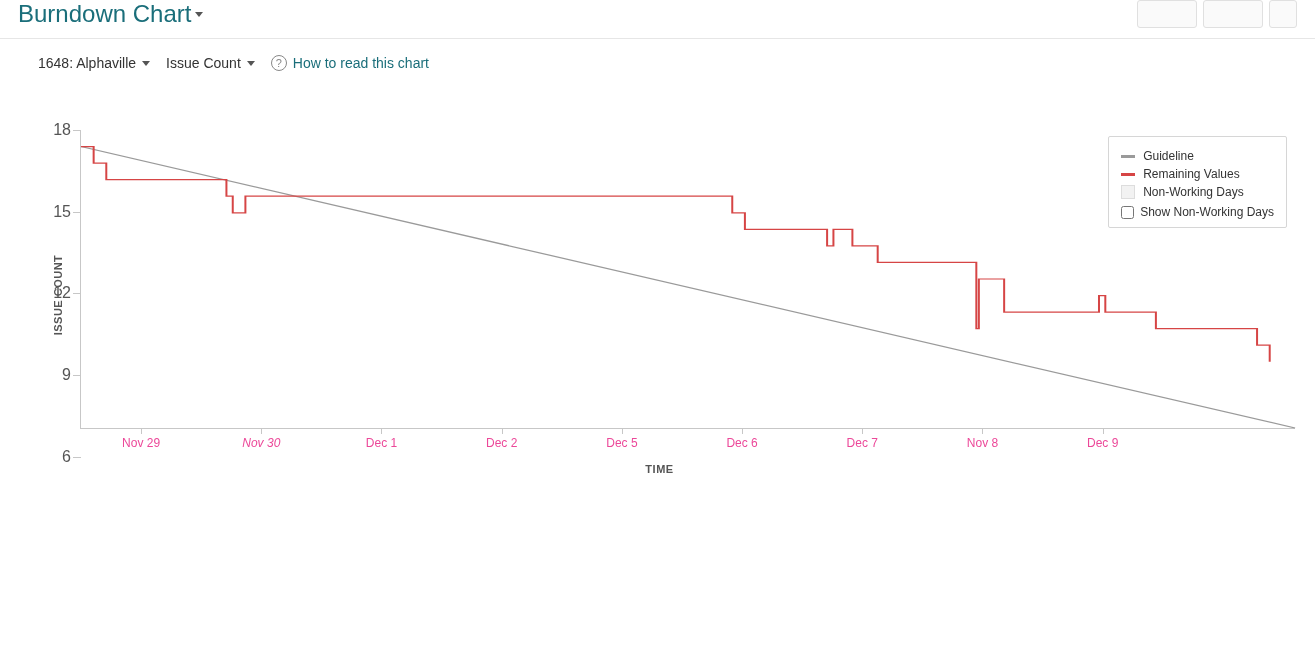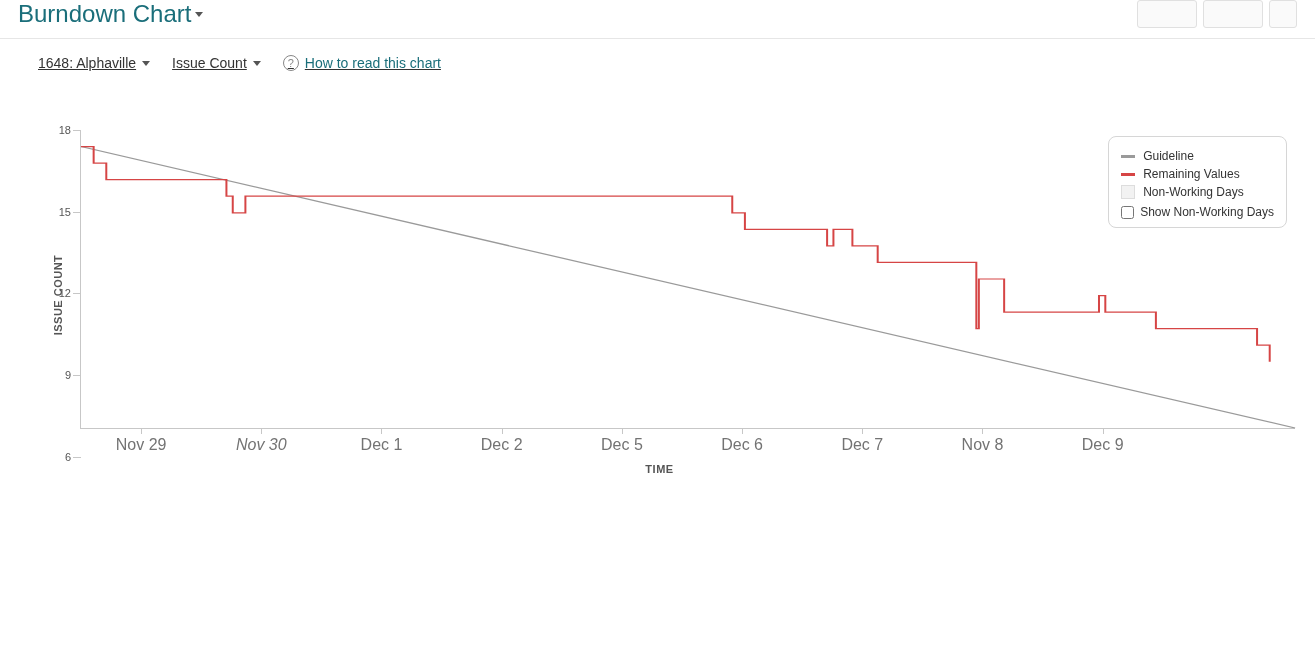--- a/index.html
+++ b/index.html
@@ -24,23 +24,22 @@
     cursor: pointer;
   }
   .title .caret { margin-left: 4px; }
   .top-buttons { position: absolute; right: 18px; top: 0; display: flex; gap: 6px; }
   .ghost-btn {
     width: 60px; height: 28px;
     border: 1px solid #e0e0e0; border-radius: 3px; background: #fafafa;
   }
   .ghost-btn.small { width: 28px; }
   .controls {
-    display: flex; align-items: center; gap: 22px;
+    display: flex; align-items: center; gap: 16px;
     padding: 16px 18px 6px 38px;
-    text-decoration: underline;
   }
   .dd {
     color: #333; font-size: 14px; display: inline-flex; align-items: center; cursor: pointer;
   }
   .caret {
     display: inline-block; margin-left: 6px;
     border-left: 4px solid transparent; border-right: 4px solid transparent;
     border-top: 5px solid #555;
   }
   .help-link {
@@ -69,32 +68,32 @@
   }
   .plot {
     position: absolute; left: 62px; right: 6px; top: 10px; bottom: 40px;
     border-left: 1px solid #c7c7c7; border-bottom: 1px solid #c7c7c7;
   }
   .y-tick {
     position: absolute; left: -8px; width: 8px; border-top: 1px solid #c7c7c7;
   }
   .y-label {
     position: absolute; right: 100%; transform: translateY(-50%);
-    padding-right: 10px; font-size: 11px; color: #555;
+    padding-right: 10px; font-size: 16px; color: #555;
   }
   .x-tick { position: absolute; bottom: -6px; height: 6px; border-left: 1px solid #c7c7c7; }
   .x-label {
     position: absolute; top: 100%; transform: translateX(-50%);
-    padding-top: 8px; font-size: 16px; color: #737373; white-space: nowrap;
+    padding-top: 8px; font-size: 12px; color: #ec4899; white-space: nowrap;
   }
   svg.lines { position: absolute; left: 0; top: 0; width: 100%; height: 100%; overflow: visible; }
 
   .legend {
     position: absolute; right: 8px; top: 6px;
-    background: #fff; border: 1px solid #d6d6d6; border-radius: 8px;
+    background: #fff; border: 1px solid #d6d6d6; border-radius: 2px;
     padding: 8px 12px; font-size: 12px; color: #333;
     min-width: 176px;
   }
   .legend-row { display: flex; align-items: center; gap: 8px; margin: 4px 0; }
   .swatch { width: 14px; height: 14px; display: inline-block; }
   .swatch.line { height: 3px; }
   .legend .toggle { margin-top: 6px; display: flex; align-items: center; gap: 6px; }
   .legend .toggle input { margin: 0; }
 </style>
 </head>

